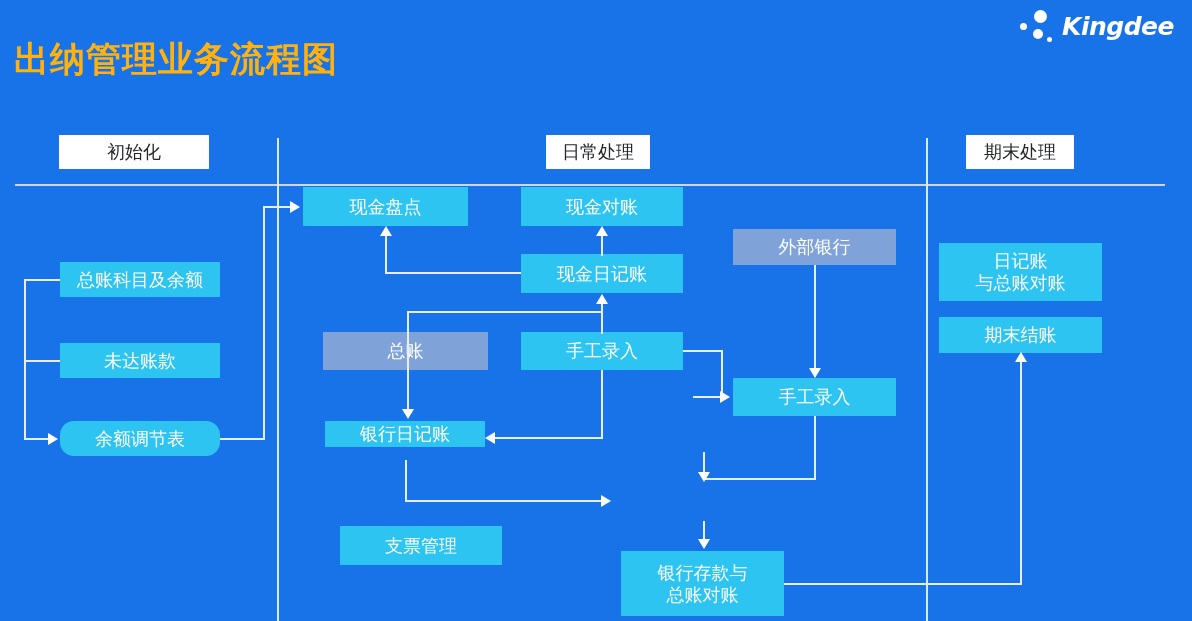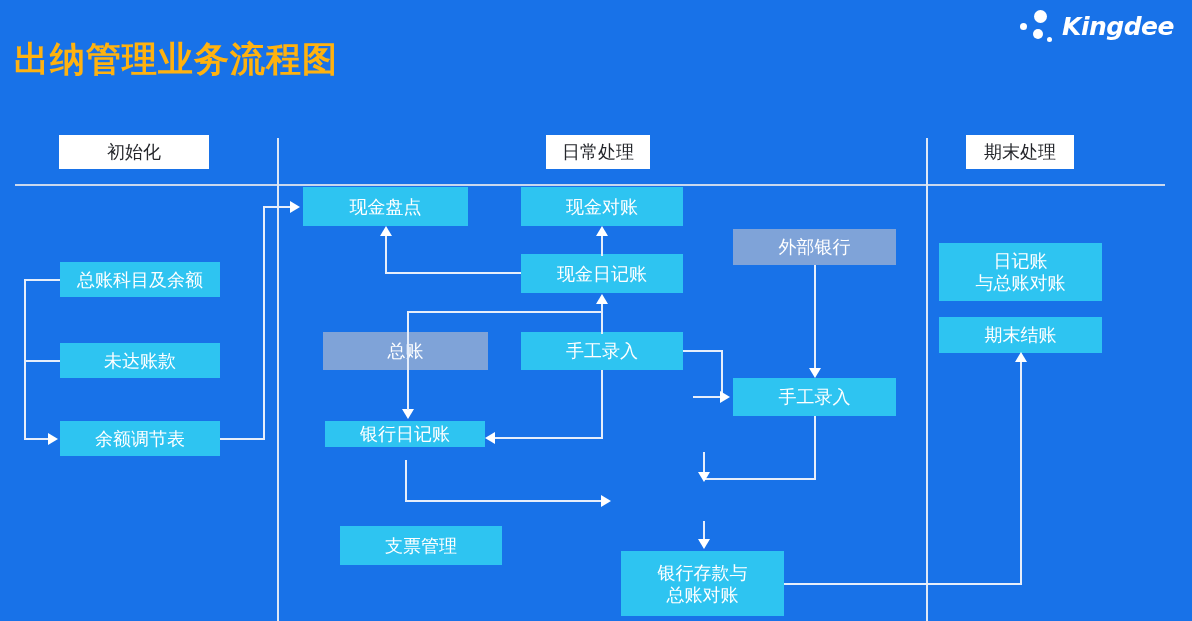--- a/index.html
+++ b/index.html
@@ -99,21 +99,21 @@
   <div class="hrule"></div>
   <div class="vrule l"></div>
   <div class="vrule r"></div>
 
   <div class="lane-head" style="left:59px;top:135px;width:150px;">初始化</div>
   <div class="lane-head" style="left:546px;top:135px;width:104px;">日常处理</div>
   <div class="lane-head" style="left:966px;top:135px;width:108px;">期末处理</div>
 
   <div class="node cyan" style="left:60px;top:262px;width:160px;height:35px;">总账科目及余额</div>
   <div class="node cyan" style="left:60px;top:343px;width:160px;height:35px;">未达账款</div>
-  <div class="node cyan" style="left:60px;top:421px;width:160px;height:35px;">余额调节表</div>
+  <div class="node cyan" style="left:60px;top:421px;width:160px;height:35px;border-radius:14px;">余额调节表</div>
 
   <div class="node cyan" style="left:303px;top:187px;width:165px;height:39px;">现金盘点</div>
   <div class="node cyan" style="left:521px;top:254px;width:162px;height:39px;">现金日记账</div>
   <div class="node cyan" style="left:521px;top:187px;width:162px;height:39px;">现金对账</div>
   <div class="node gray" style="left:323px;top:332px;width:165px;height:38px;">总账</div>
   <div class="node cyan" style="left:521px;top:332px;width:162px;height:38px;">手工录入</div>
   <div class="node cyan" style="left:325px;top:421px;width:160px;height:26px;">银行日记账</div>
   <div class="node cyan" style="left:340px;top:526px;width:162px;height:39px;">支票管理</div>
   <div class="node gray" style="left:733px;top:229px;width:163px;height:36px;">外部银行</div>
   <div class="node cyan" style="left:733px;top:378px;width:163px;height:38px;">手工录入</div>

